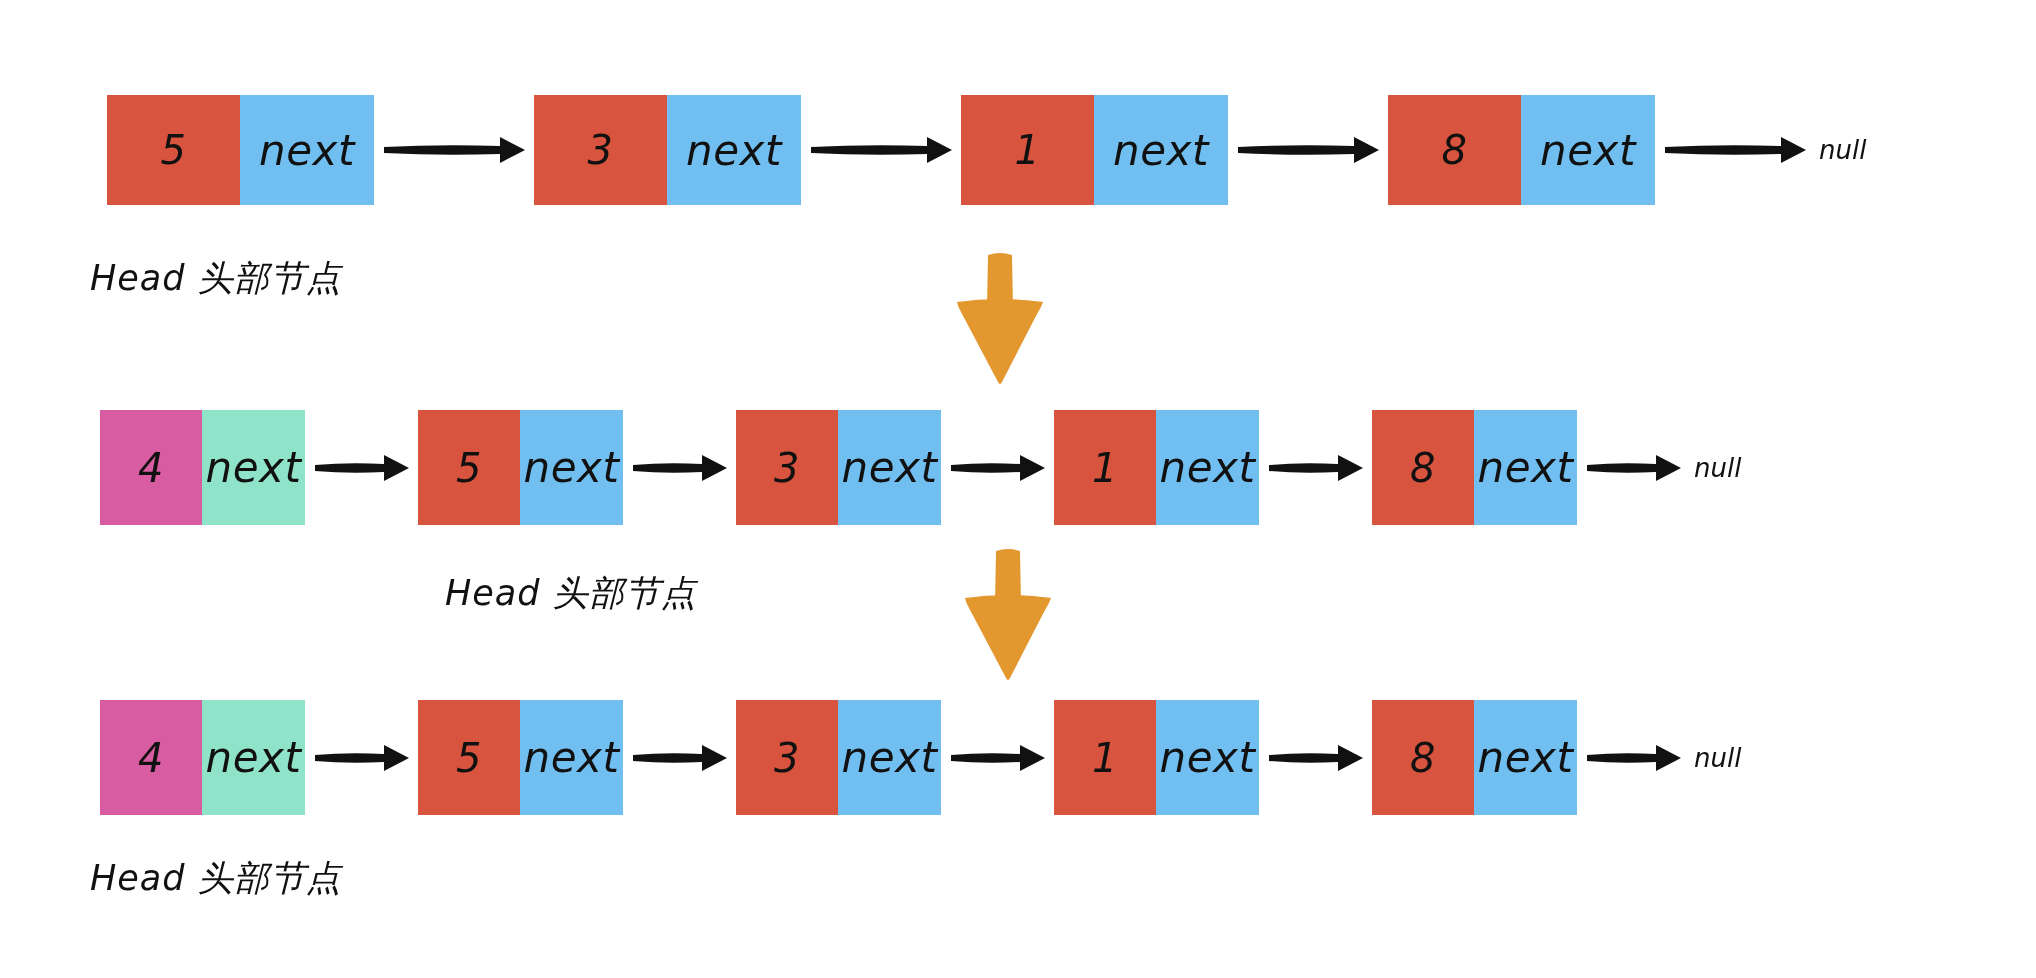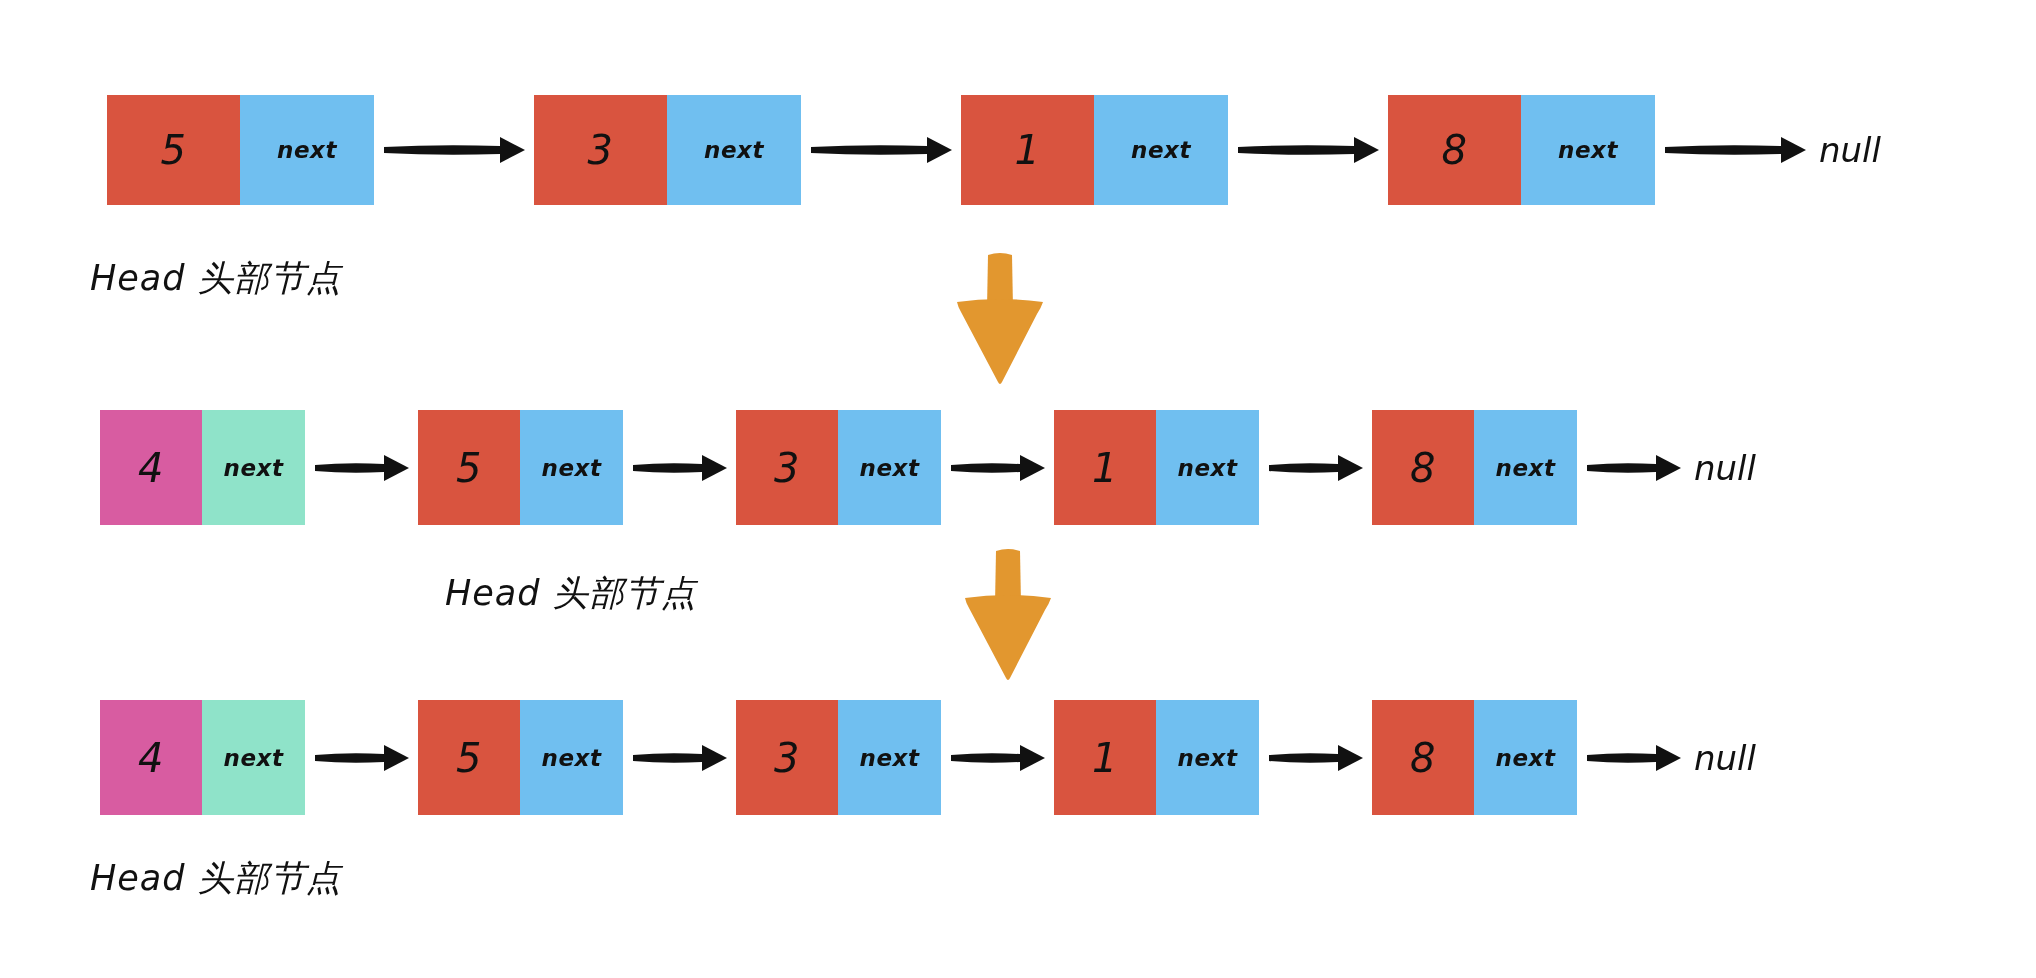--- a/index.html
+++ b/index.html
@@ -47,44 +47,44 @@
     letter-spacing: 0.5px;
   }
   .cell-value {
     width: 133px;
     font-size: 40px;
     font-style: italic;
     font-weight: 300;
   }
   .cell-next {
     width: 134px;
-    font-size: 23px;
-    font-style: italic;
-    font-weight: 700;
+    font-size: 42px;
+    font-style: italic;
+    font-weight: 400;
   }
   .row-2 .cell-value, .row-3 .cell-value { width: 102px; }
   .row-2 .cell-next,  .row-3 .cell-next  { width: 103px; }
 
   
   .connector {
     flex: none;
     display: flex;
     align-items: center;
     justify-content: center;
     height: 100%;
   }
   #row-1 .connector { width: 160px; }
   .row-2 .connector, .row-3 .connector { width: 113px; }
 
   .connector svg { display: block; overflow: visible; }
 
   
   .null-label {
     flex: none;
-    font-size: 34px;
+    font-size: 26px;
     font-style: italic;
     font-weight: 300;
     color: #111111;
     padding-left: 4px;
     white-space: nowrap;
   }
 
   
   .head-label {
     position: absolute;

